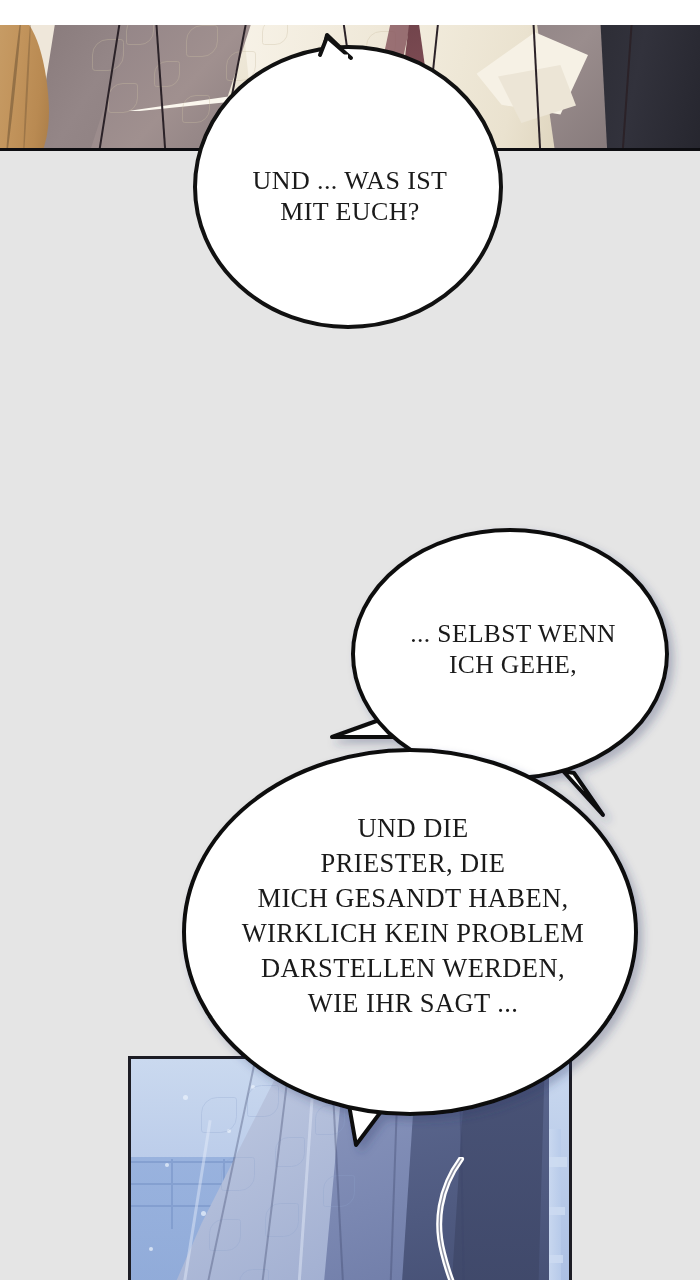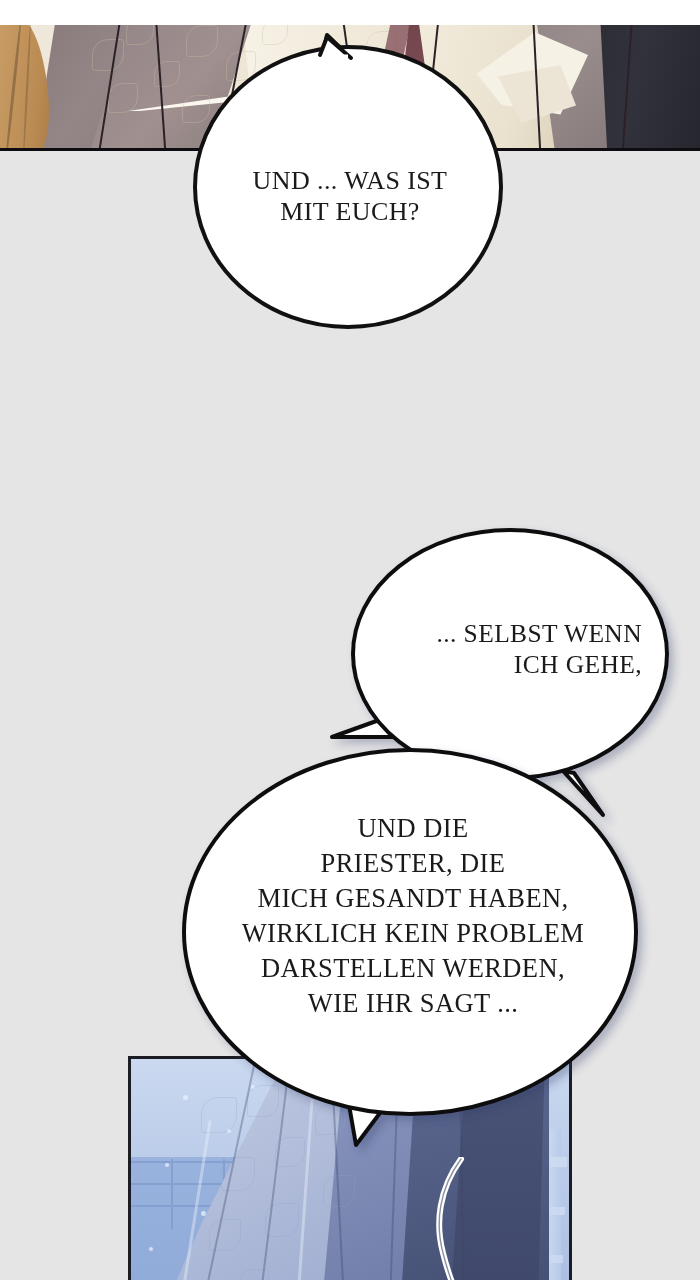--- a/index.html
+++ b/index.html
@@ -321,21 +321,20 @@
   #bubble1 { left: 190px; top: 10px; width: 320px; height: 296px; }
   #bubble1 .bubble-text {
     left: 30px; top: 130px; width: 260px;
     font-size: 26px;
   }
 
   #bubble2 { left: 350px; top: 498px; width: 326px; height: 280px; }
   #bubble2 .bubble-text {
     left: 34px; top: 96px; width: 258px;
     font-size: 25.5px;
-    text-align: right;
   }
 
   #bubble3 { left: 180px; top: 722px; width: 466px; height: 400px; }
   #bubble3 .bubble-text {
     left: 34px; top: 64px; width: 398px;
     font-size: 26.5px;
     line-height: 1.32;
     font-family: Liberation Serif, serif;
   }
 </style>

